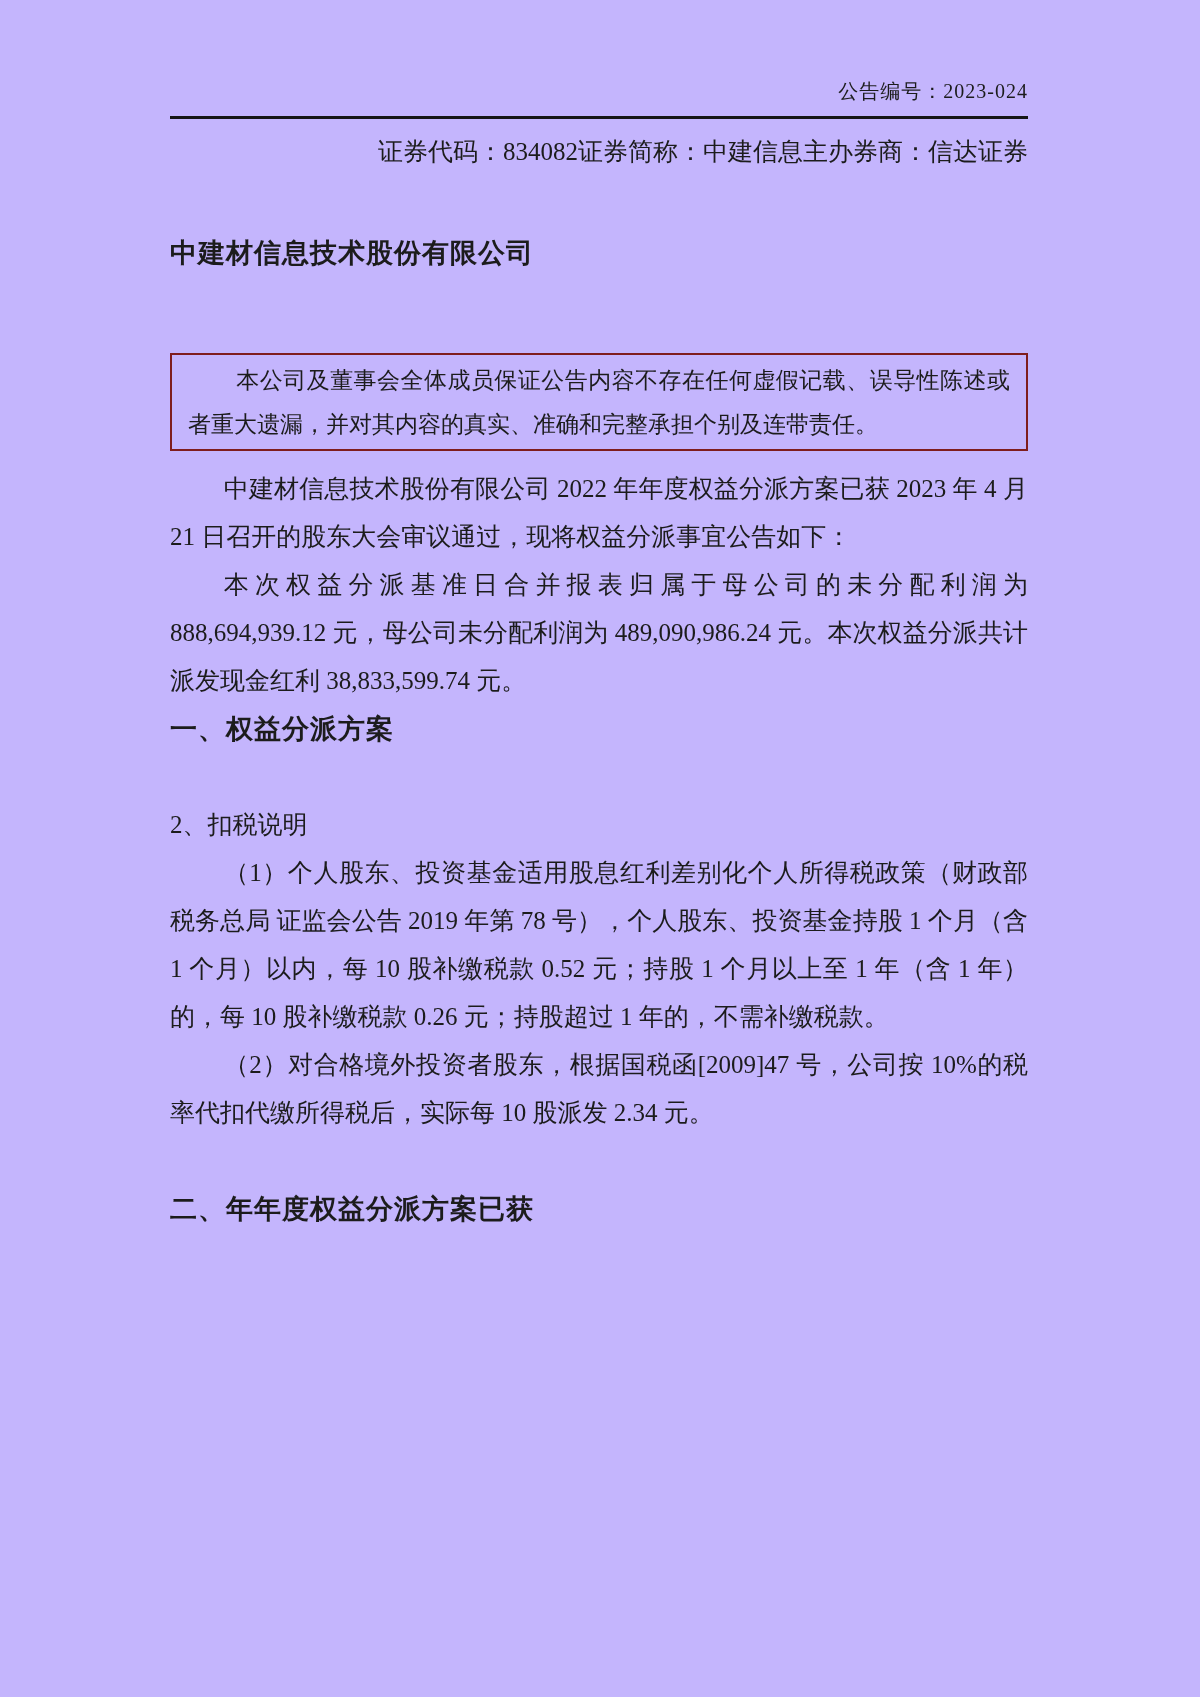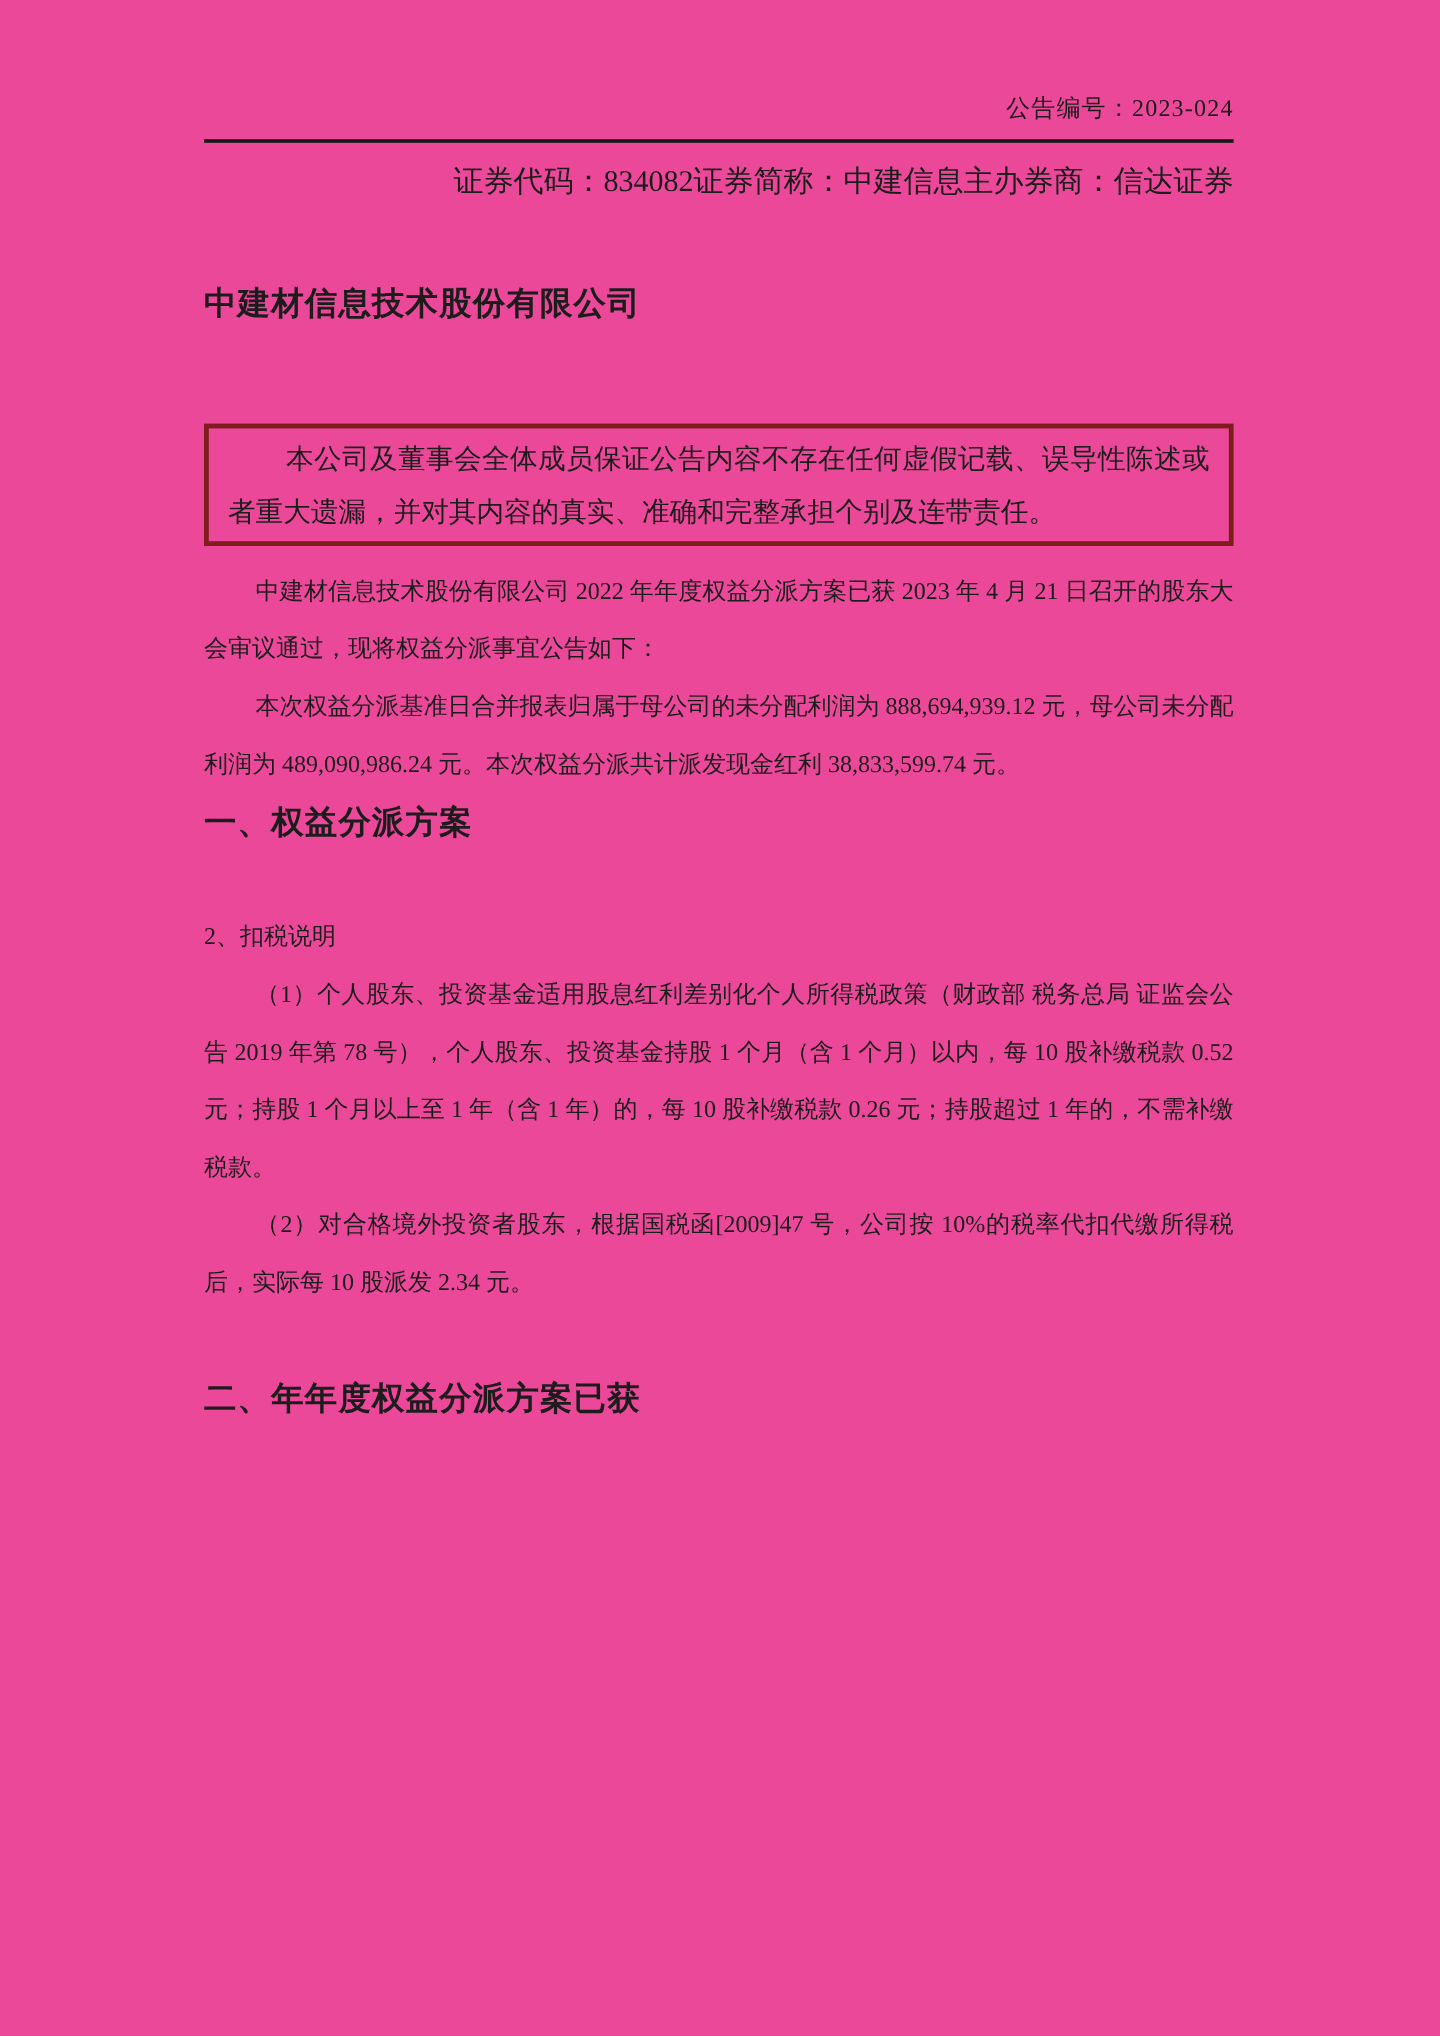--- a/index.html
+++ b/index.html
@@ -5,21 +5,21 @@
   html, body {
     margin: 0;
     padding: 0;
     background: #f4f4f2;
   }
   .page {
     position: relative;
     width: 1200px;
     height: 1697px;
     margin: 0 auto;
-    background: #ec4899;
+    background: #c4b5fd;
     box-sizing: border-box;
     padding: 78px 172px 0 170px;
     font-family: "Liberation Serif", "DejaVu Serif", serif;
     color: #1c1c1c;
     overflow: hidden;
   }
   .ann-no {
     text-align: right;
     font-size: 20px;
     line-height: 26px;
@@ -42,37 +42,37 @@
     text-align: left;
   }
   .title {
     font-size: 27px;
     font-weight: bold;
     margin: 0 0 22px 0;
     line-height: 35px;
     letter-spacing: 1px;
   }
   .disclaimer-box {
-    border: 4px solid #7f1d1d;
+    border: 2px solid #7f1d1d;
     margin-top: 82px;
     padding: 4px 16px 2px 16px;
   }
   .disclaimer-box p {
     margin: 0;
     font-size: 23px;
     line-height: 44px;
     text-align: justify;
     text-indent: 2.1em;
   }
   .content {
     margin-top: 14px;
   }
   .content p {
     margin: 0;
-    font-size: 20px;
+    font-size: 25px;
     line-height: 48px;
     text-align: justify;
     text-indent: 2.15em;
   }
   .content p.plain {
     text-indent: 0;
   }
   .content p.heading {
     text-indent: 0;
     font-weight: bold;

